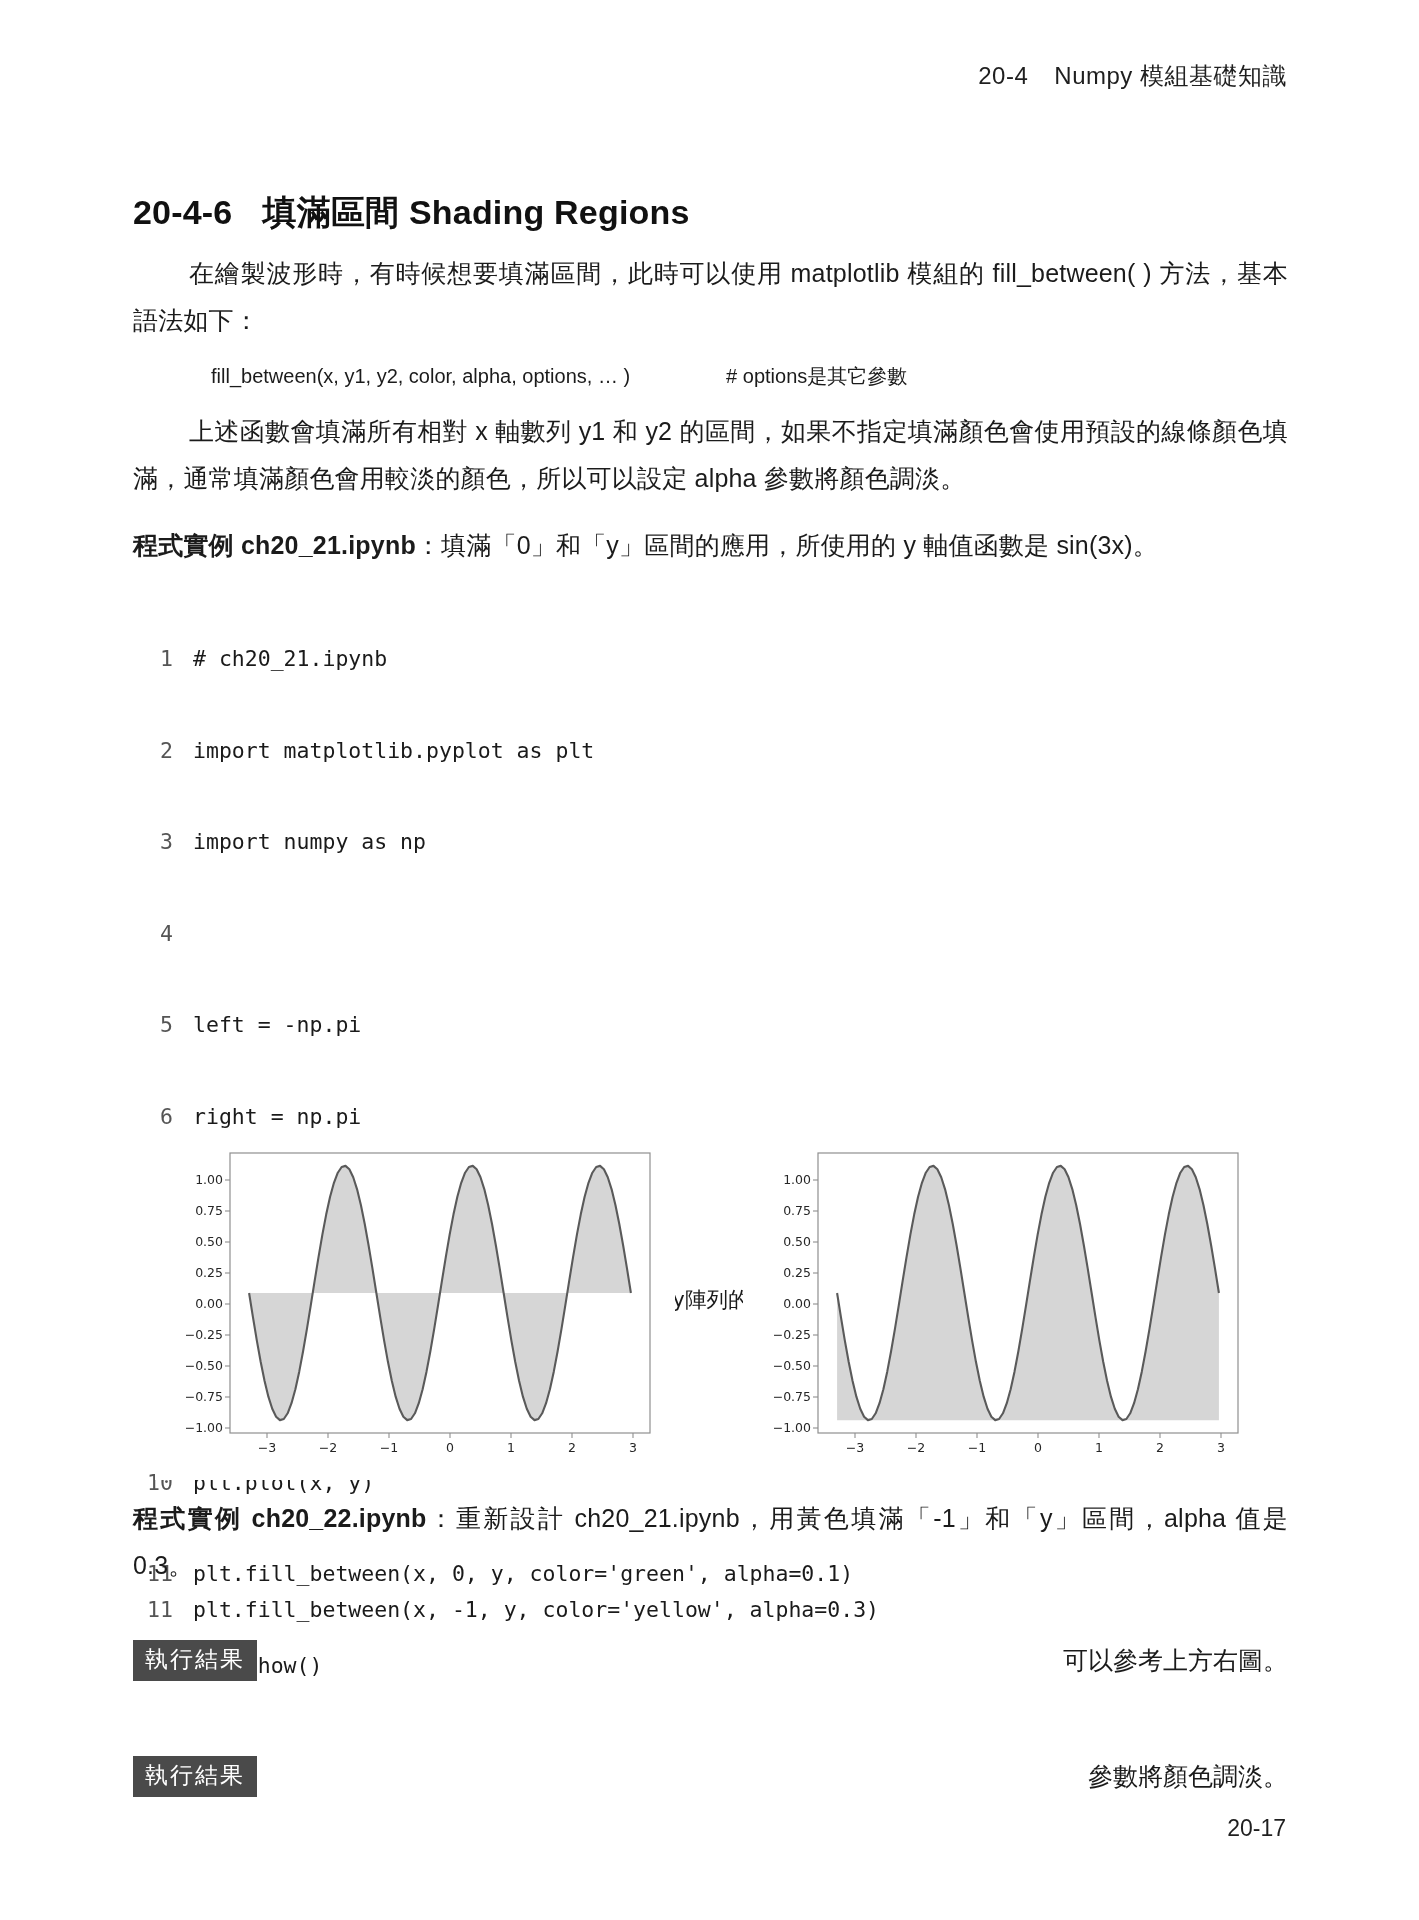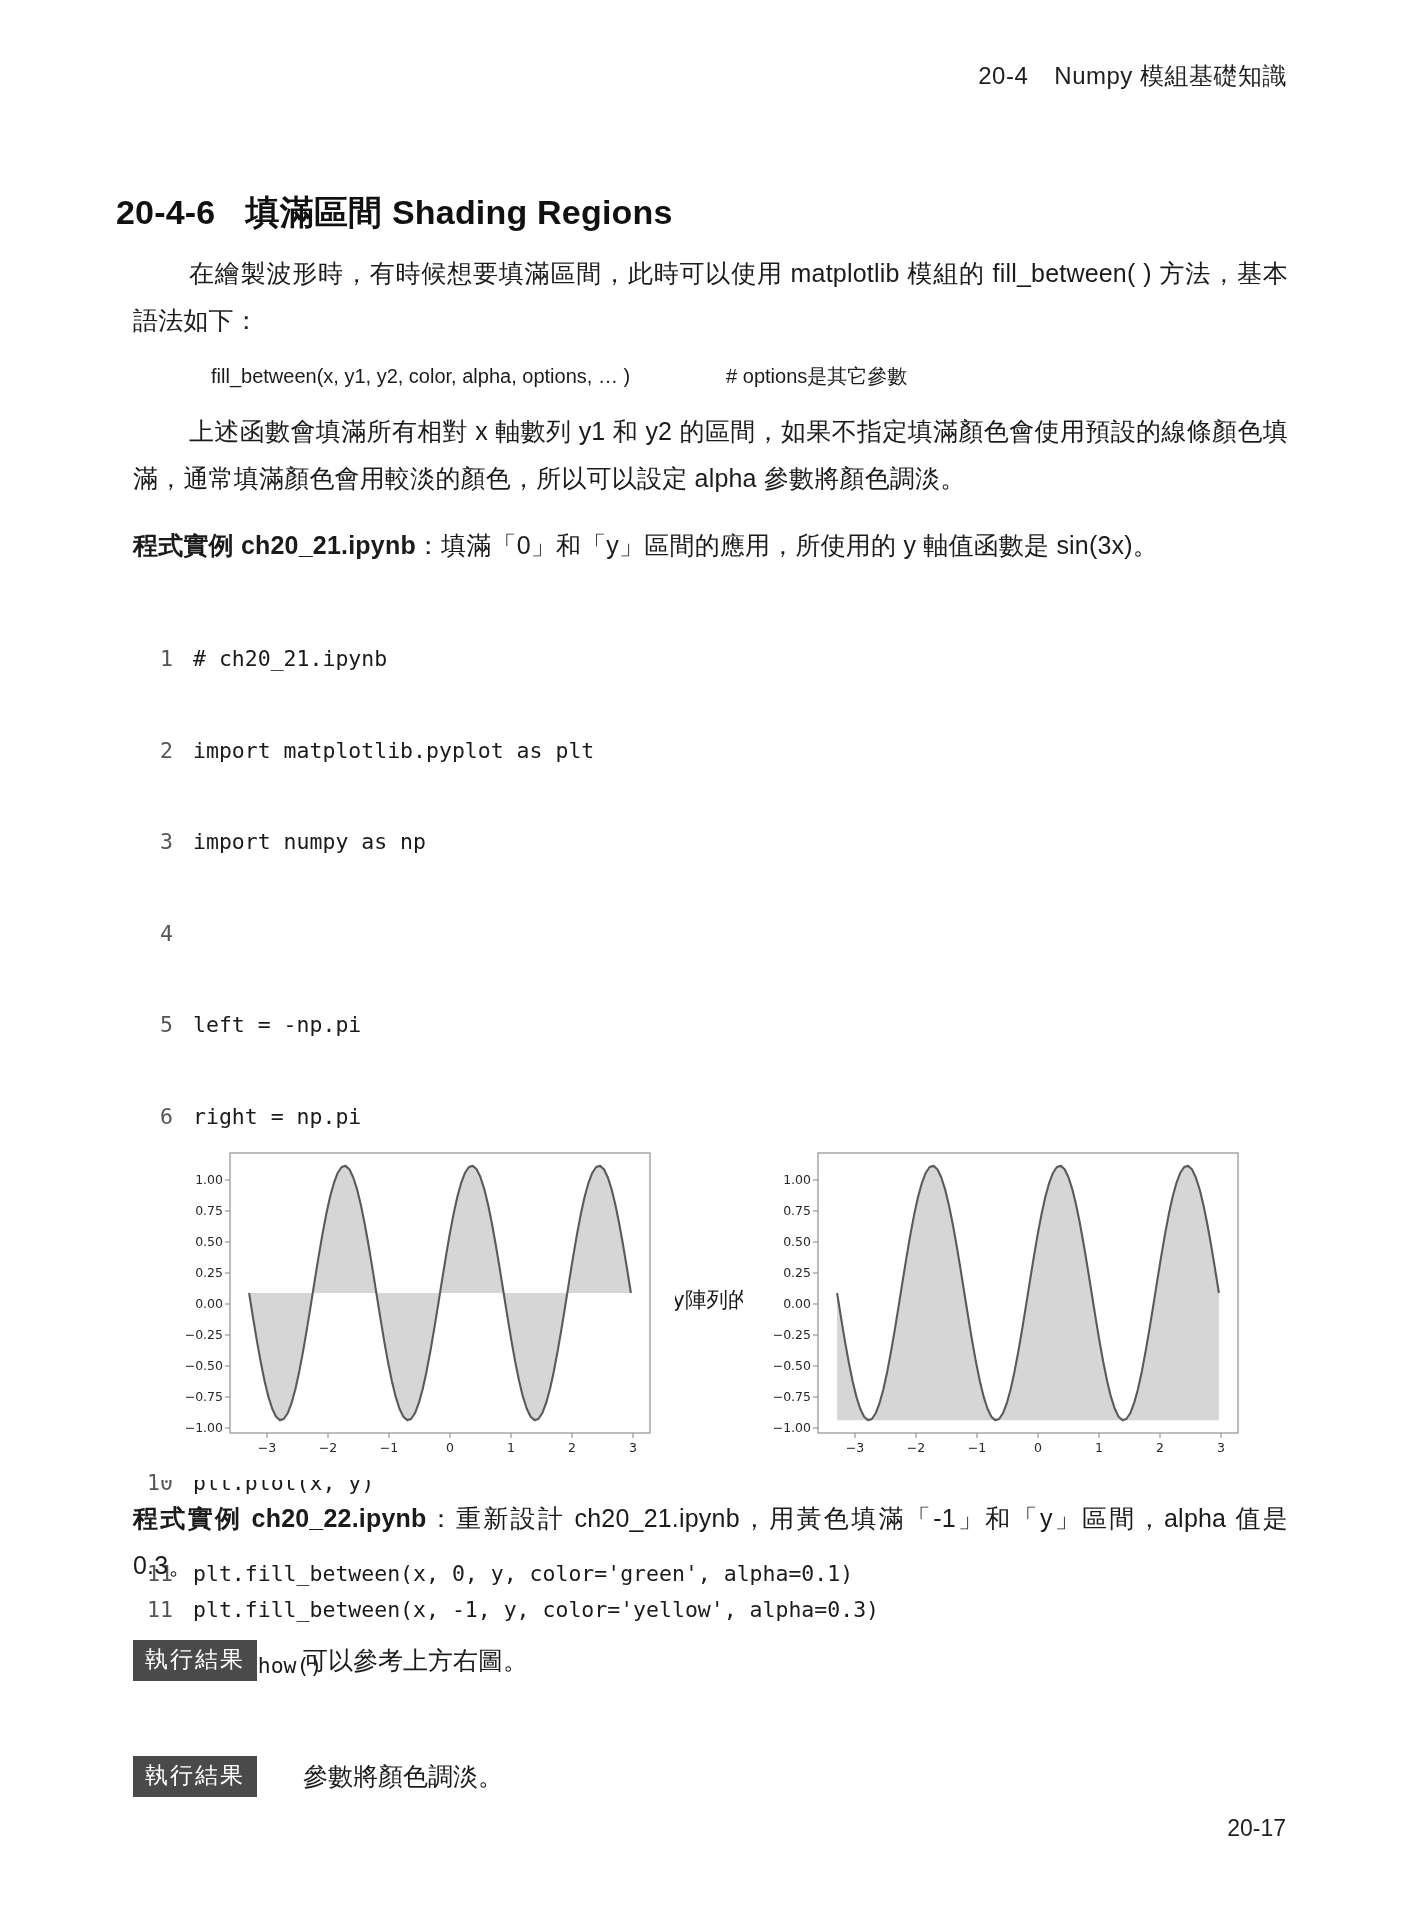--- a/index.html
+++ b/index.html
@@ -32,21 +32,21 @@
     letter-spacing: 0.5px;
     color: #1f1f1f;
     white-space: nowrap;
   }
   .running-header .hdr-num { margin-right: 26px; }
 
   
   .section-heading {
     position: absolute;
     top: 190px;
-    left: 116px;
+    left: 133px;
     font-size: 34px;
     font-weight: bold;
     color: #111111;
     letter-spacing: 0.2px;
     white-space: nowrap;
   }
   .section-heading .sh-num { margin-right: 30px; }
 
   
   .content {
@@ -97,20 +97,21 @@
     margin-right: 20px;
   }
   .code-line .src { display: inline; margin-top: 34px; }
 
   
   .result-row {
     margin-top: 14px;
     display: flex;
     align-items: center;
     gap: 18px;
+    justify-content: space-between;
   }
   .result-badge {
     display: inline-block;
     background: #4a4a4a;
     color: #ffffff;
     font-size: 23px;
     line-height: 1;
     padding: 8px 12px 10px 12px;
     letter-spacing: 2px;
   }

